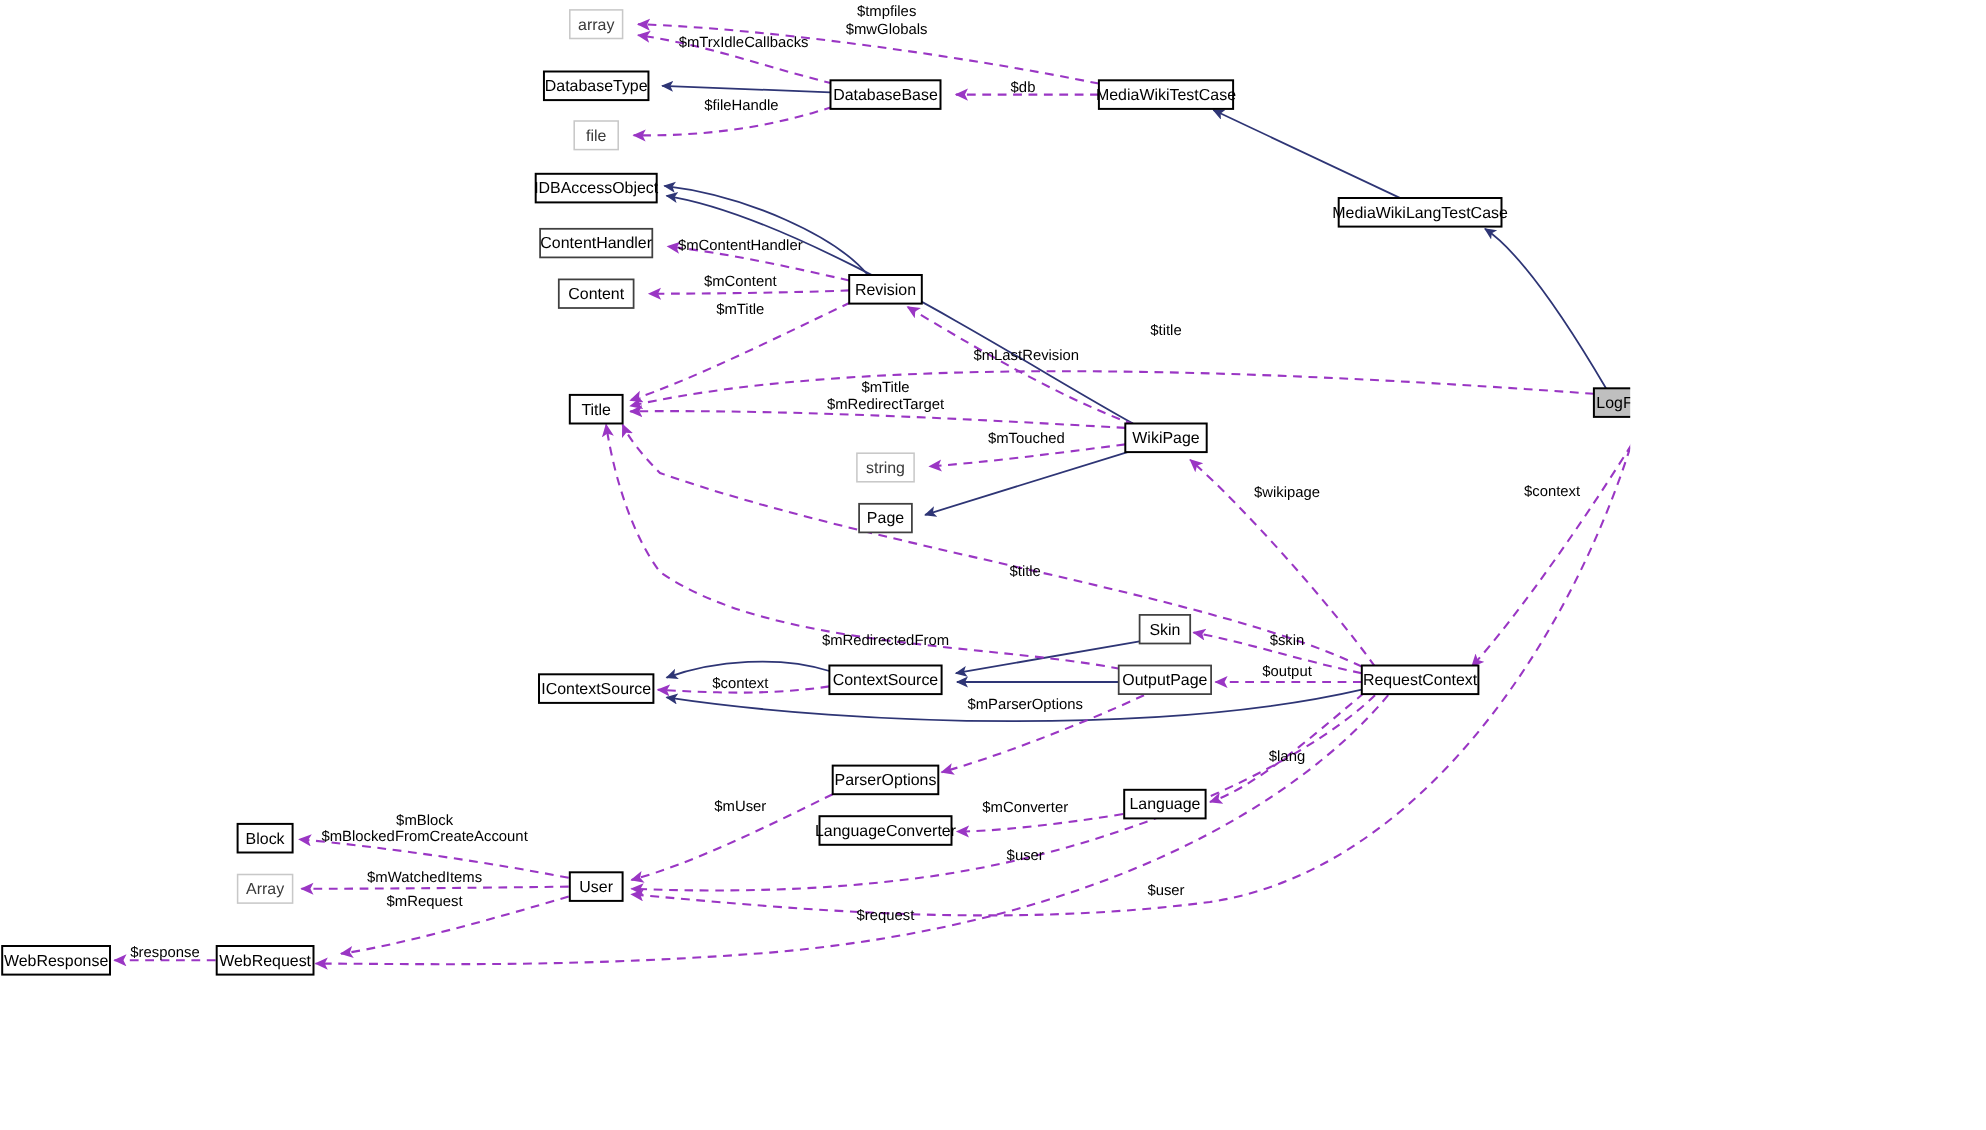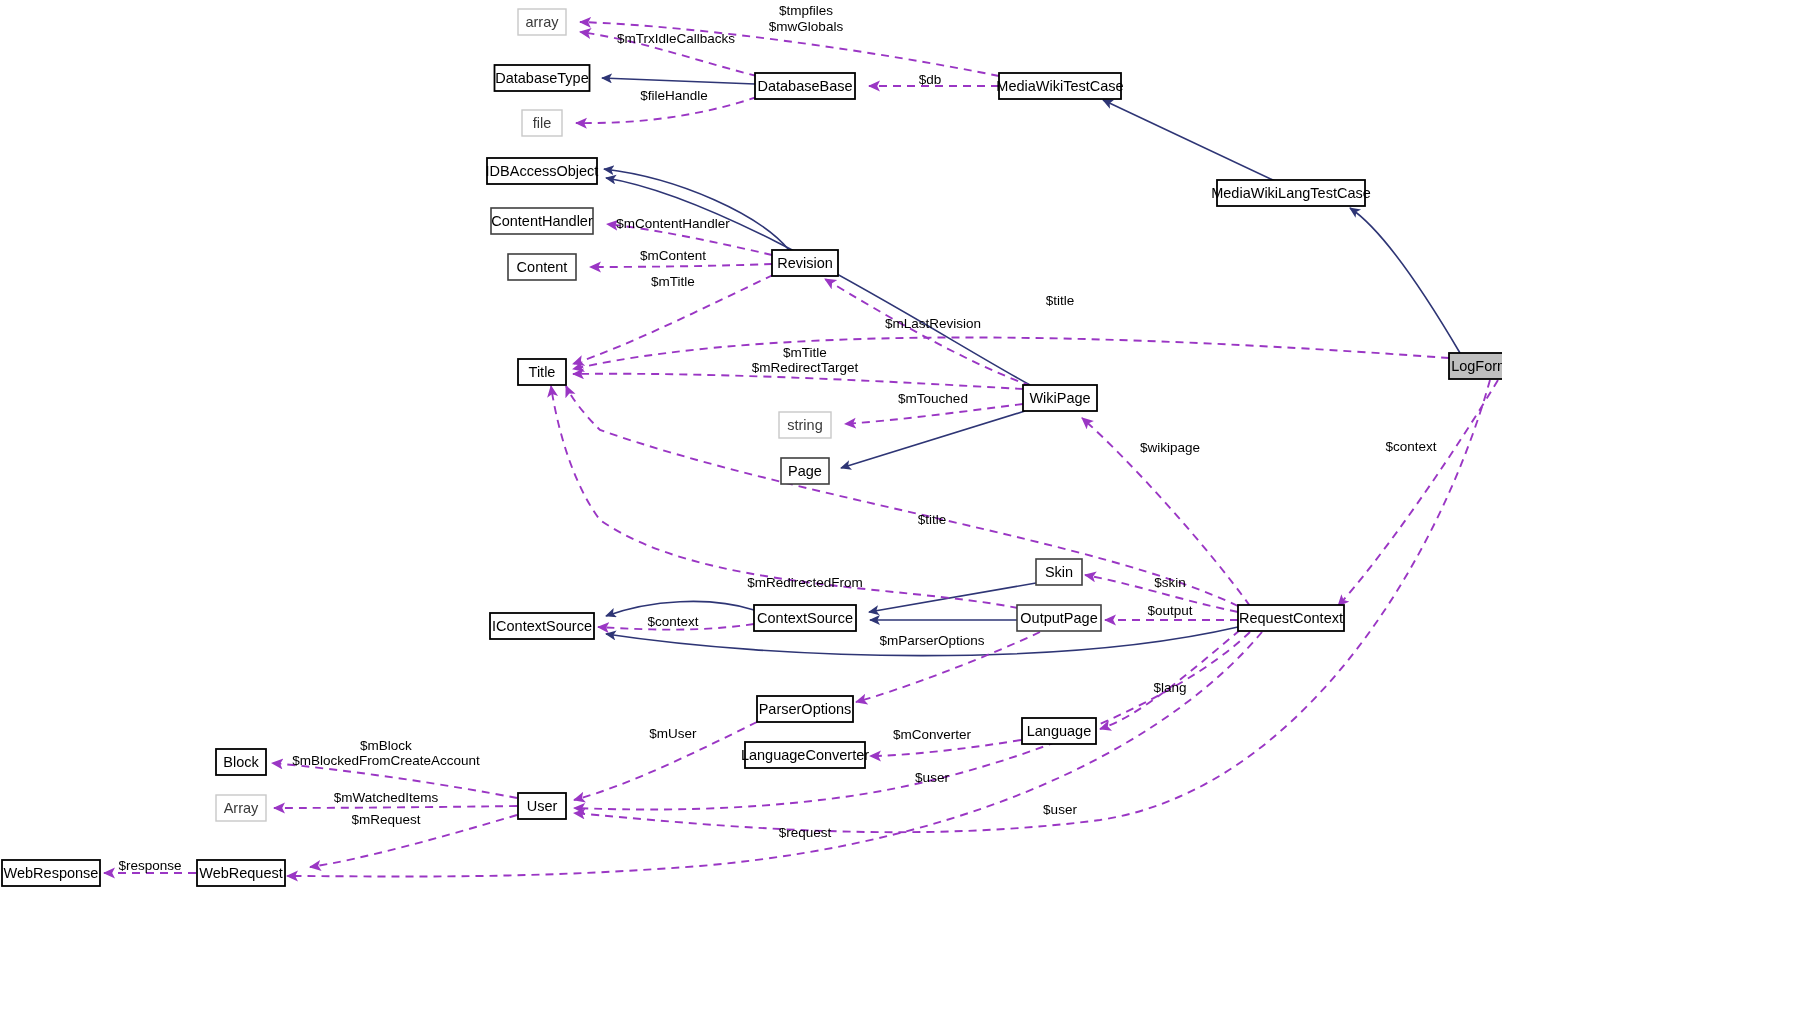--- a/index.html
+++ b/index.html
@@ -7,21 +7,20 @@
     padding: 0;
     background: #ffffff;
   }
   #diagram-root {
     position: relative;
     width: 1482px;
     height: 1027px;
     background: #ffffff;
     font-family: "Liberation Sans", sans-serif;
     overflow: hidden;
-    padding-left: 20px;
   }
   svg#graph {
     position: absolute;
     top: 0;
     left: 0;
     width: 1805px;
     height: 1027px;
     display: block;
   }
   .node-box {

